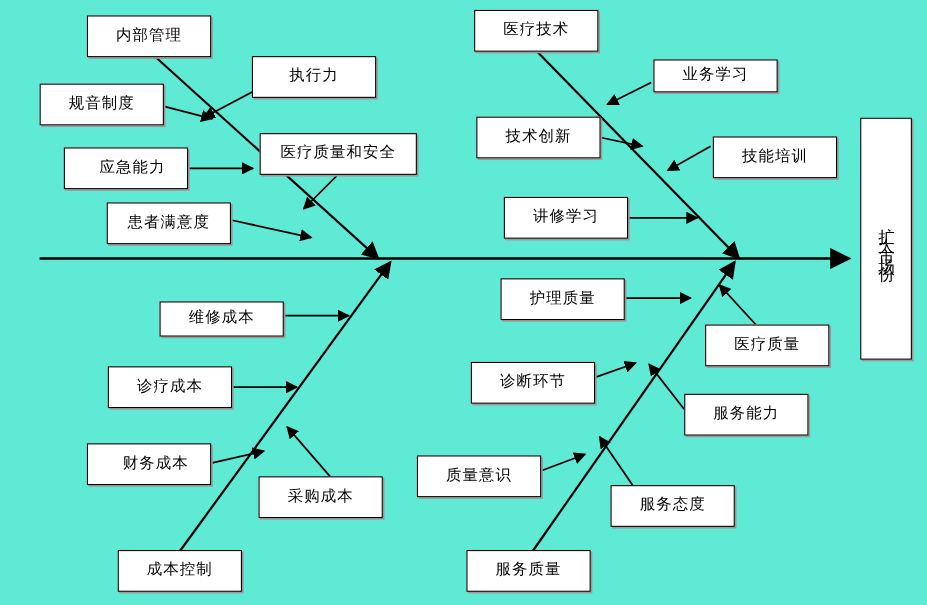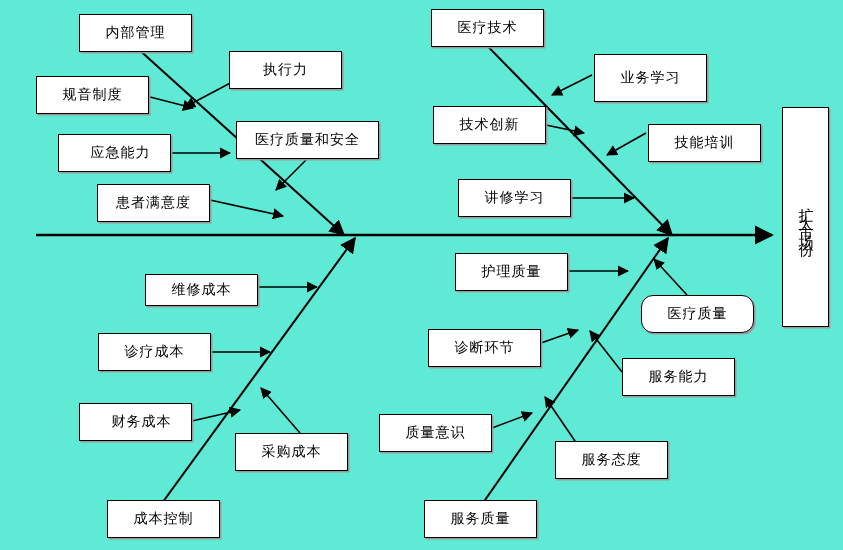--- a/index.html
+++ b/index.html
@@ -117,21 +117,21 @@
   <div class="node-box" style="left:58px; top:134px; width:113px; height:38px;padding-left:12px;">
     <span>应急能力</span>
   </div>
   <div class="node-box" style="left:97px; top:184px; width:113px; height:38px;">
     <span>患者满意度</span>
   </div>
 
   <div class="node-box" style="left:431px; top:9px; width:113px; height:38px;">
     <span>医疗技术</span>
   </div>
-  <div class="node-box" style="left:594px; top:54px; width:113px; height:48px;">
+  <div class="node-box" style="left:594px; top:54px; width:113px; height:30px;">
     <span>业务学习</span>
   </div>
   <div class="node-box" style="left:433px; top:106px; width:113px; height:38px;">
     <span>技术创新</span>
   </div>
   <div class="node-box" style="left:648px; top:124px; width:113px; height:38px;">
     <span>技能培训</span>
   </div>
   <div class="node-box" style="left:458px; top:179px; width:113px; height:38px;">
     <span>讲修学习</span>
@@ -149,21 +149,21 @@
   <div class="node-box" style="left:235px; top:433px; width:113px; height:38px;">
     <span>采购成本</span>
   </div>
   <div class="node-box" style="left:107px; top:500px; width:113px; height:38px;">
     <span>成本控制</span>
   </div>
 
   <div class="node-box" style="left:455px; top:253px; width:113px; height:38px;">
     <span>护理质量</span>
   </div>
-  <div class="node-box" style="left:641px; top:295px; width:113px; height:38px;border-radius:12px;">
+  <div class="node-box" style="left:641px; top:295px; width:113px; height:38px;">
     <span>医疗质量</span>
   </div>
   <div class="node-box" style="left:428px; top:329px; width:113px; height:38px;">
     <span>诊断环节</span>
   </div>
   <div class="node-box" style="left:622px; top:358px; width:113px; height:38px;">
     <span>服务能力</span>
   </div>
   <div class="node-box" style="left:379px; top:414px; width:113px; height:38px;">
     <span>质量意识</span>

